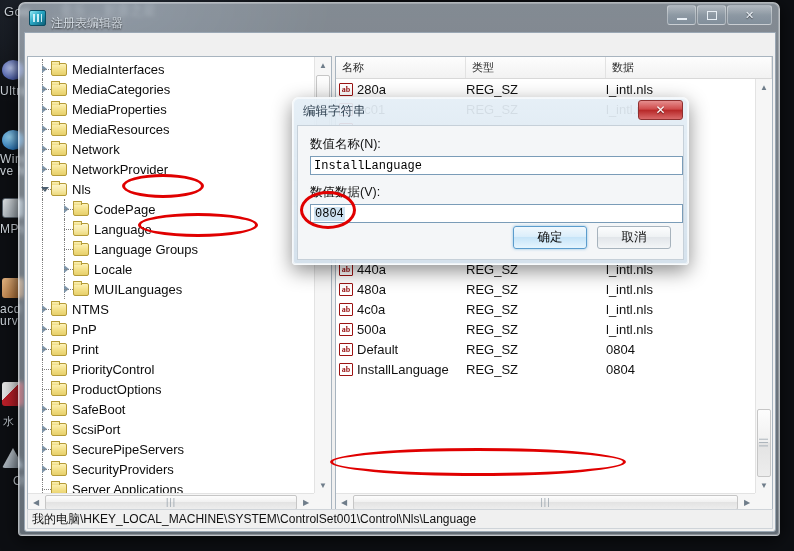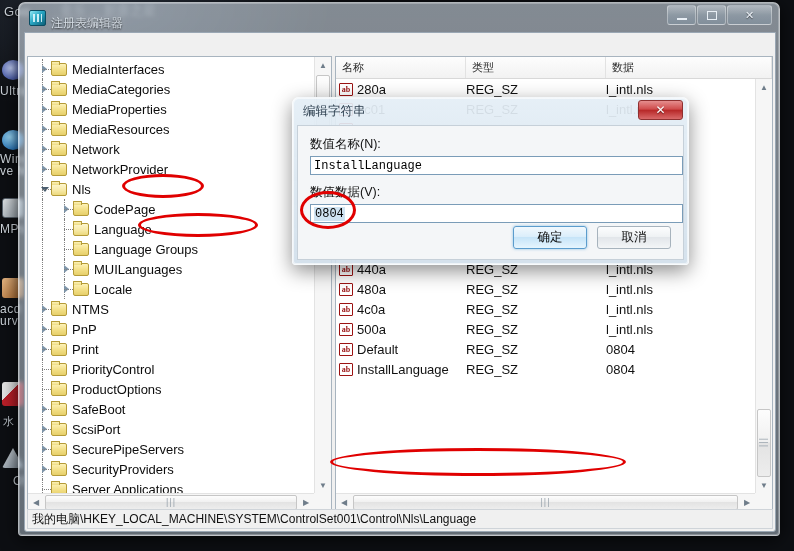--- a/index.html
+++ b/index.html
@@ -550,31 +550,31 @@
                 <span class="tlabel">Language Groups</span>
               </div>
               <div class="tnode">
                 <div class="indentbox" style="width: 34px;">
                   <div class="dotline" style="left: 14px;"></div>
                   <div class="dotline" style="left: 36px;"></div>
                 </div>
                 <div class="expander collapsed"></div>
                 <div class="hdot" style="left: 36px; width: 9px;"></div>
                 <div class="folder"></div>
+                <span class="tlabel">Locale</span>
+              </div>
+              <div class="tnode">
+                <div class="indentbox" style="width: 34px;">
+                  <div class="dotline" style="left: 14px;"></div>
+                  <div class="dotline" style="left: 36px;"></div>
+                </div>
+                <div class="expander collapsed"></div>
+                <div class="hdot" style="left: 36px; width: 9px;"></div>
+                <div class="folder"></div>
                 <span class="tlabel">MUILanguages</span>
-              </div>
-              <div class="tnode">
-                <div class="indentbox" style="width: 34px;">
-                  <div class="dotline" style="left: 14px;"></div>
-                  <div class="dotline" style="left: 36px;"></div>
-                </div>
-                <div class="expander collapsed"></div>
-                <div class="hdot" style="left: 36px; width: 9px;"></div>
-                <div class="folder"></div>
-                <span class="tlabel">Locale</span>
               </div>
               <div class="tnode">
                 <div class="indentbox" style="width: 12px;">
                   <div class="dotline" style="left: 14px;"></div>
                 </div>
                 <div class="expander collapsed"></div>
                 <div class="hdot" style="left: 14px; width: 9px;"></div>
                 <div class="folder"></div>
                 <span class="tlabel">NTMS</span>
               </div>

